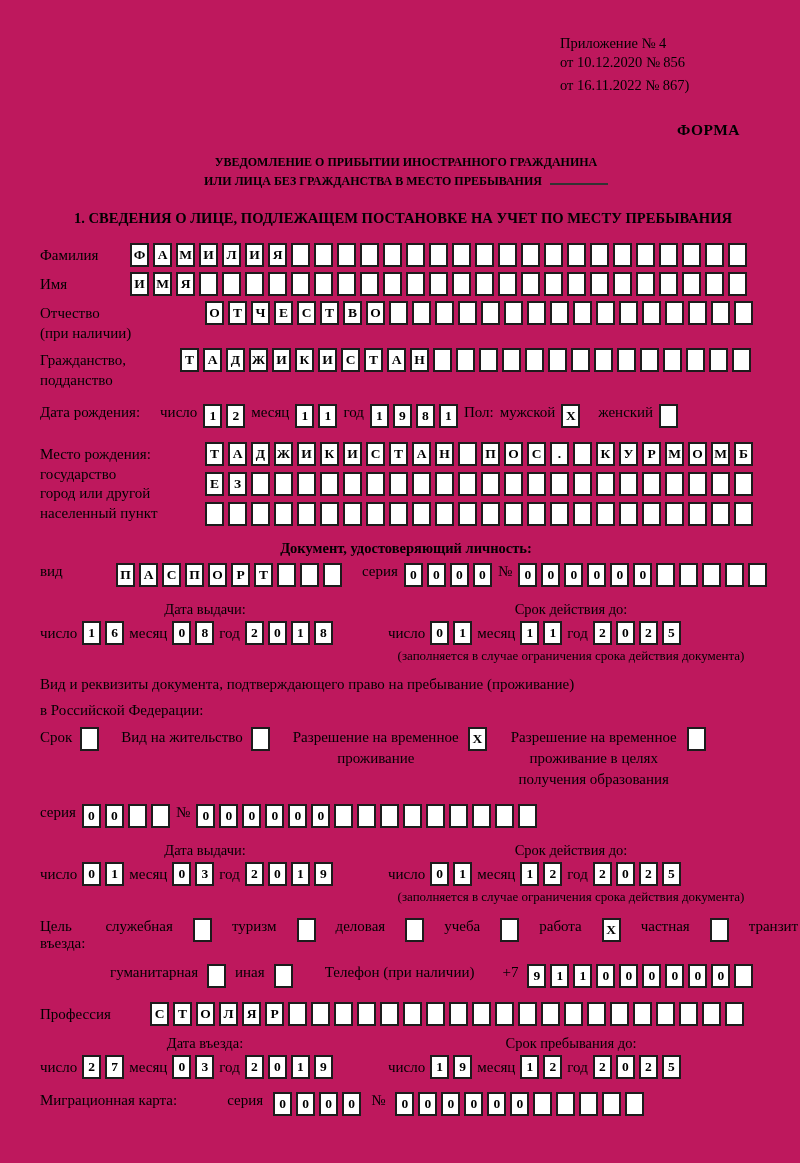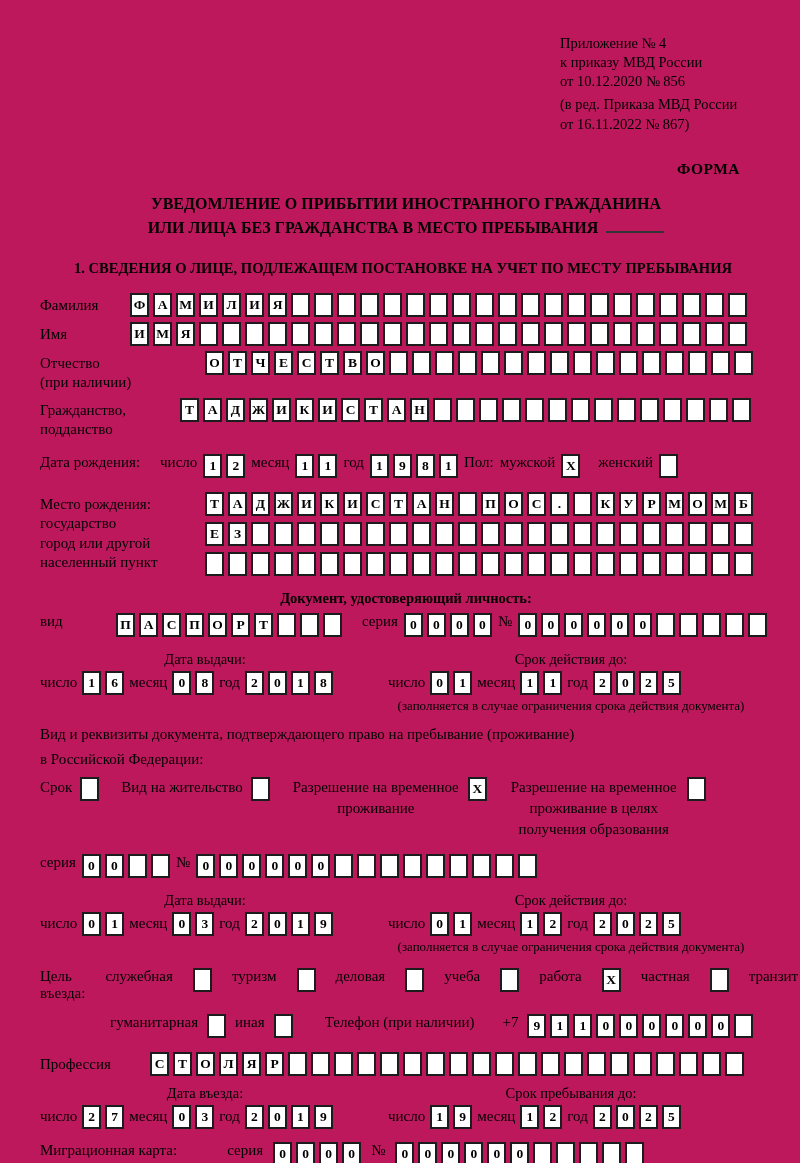--- a/index.html
+++ b/index.html
@@ -2,21 +2,21 @@
 <html><head>
 <meta charset="utf-8">
 <style>
   html,body{margin:0;padding:0;background:#888;}
   .page{width:800px;height:1163px;background:#be185d;color:#000;box-sizing:border-box;
         padding:34px 28px 16px 40px;font-family:"Liberation Serif","DejaVu Serif",serif;
         font-size:15px;position:relative;overflow:hidden;}
   .hdr{margin-left:520px;line-height:1.32;font-size:14.5px;}
   .hdr .gap{height:4px;}
   .forma{text-align:right;font-weight:bold;margin:26px 32px 14px 0;font-size:15.5px;letter-spacing:.5px;}
-  .title{text-align:center;font-weight:bold;font-size:16px;line-height:1.5;margin-bottom:2px;}
+  .title{text-align:center;font-weight:bold;font-size:12px;line-height:1.5;margin-bottom:2px;}
   .blankline{display:inline-block;width:58px;border-bottom:2px solid #333;height:12px;margin-left:8px;}
   .sect{font-weight:bold;font-size:14.6px;text-align:center;white-space:nowrap;margin:20px 0 16px -6px;}
   .row{display:flex;align-items:flex-start;margin-bottom:5px;}
   .lbl{flex:0 0 auto;line-height:1.25;padding-top:3px;}
   .w90{width:90px;} .w140{width:140px;} .w165{width:165px;} .w70{width:70px;}
   .cells{display:inline-flex;flex-wrap:nowrap;gap:4px;}
   .cell{width:15px;height:20px;border:2px solid #1c1c1c;display:inline-flex;align-items:center;
         justify-content:center;font-size:13.5px;font-weight:bold;flex:0 0 auto;background:#fff;}
   .inline{display:inline-flex;align-items:flex-start;gap:6px;flex-wrap:nowrap;}
   .mt{margin-top:9px;}
@@ -32,24 +32,22 @@
   .cellrows .cells{margin-bottom:6px;}
   .nowrap{white-space:nowrap;}
 </style>
 </head>
 <body>
 
 <div class="page">
 
   <div class="hdr">
     <div>Приложение № 4</div>
-    <div>к приказу МВД России</div>
     <div>от 10.12.2020 № 856</div>
     <div class="gap"></div>
-    <div>(в ред. Приказа МВД России</div>
     <div>от 16.11.2022 № 867)</div>
   </div>
 
   <div class="forma">ФОРМА</div>
 
   <div class="title">
     <div>УВЕДОМЛЕНИЕ О ПРИБЫТИИ ИНОСТРАННОГО ГРАЖДАНИНА</div>
     <div class="nowrap"><span>ИЛИ ЛИЦА БЕЗ ГРАЖДАНСТВА В МЕСТО ПРЕБЫВАНИЯ</span><span class="blankline"></span></div>
   </div>
 

